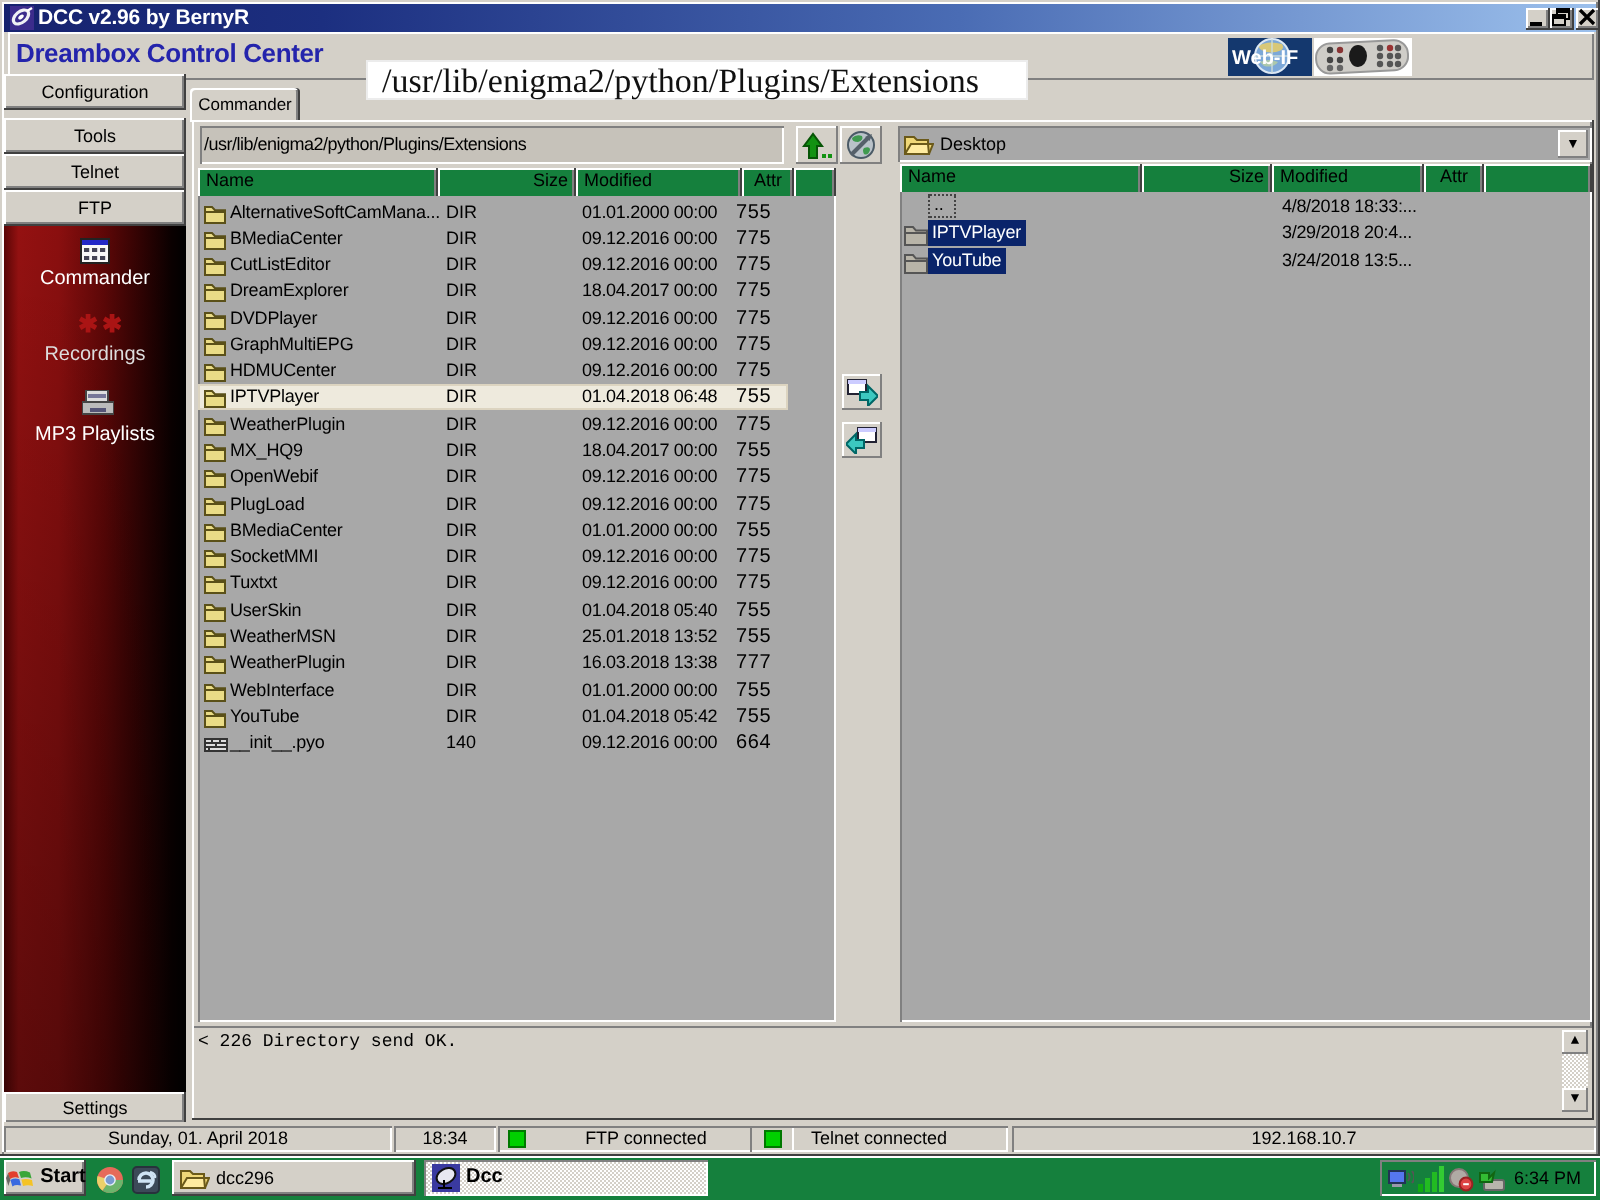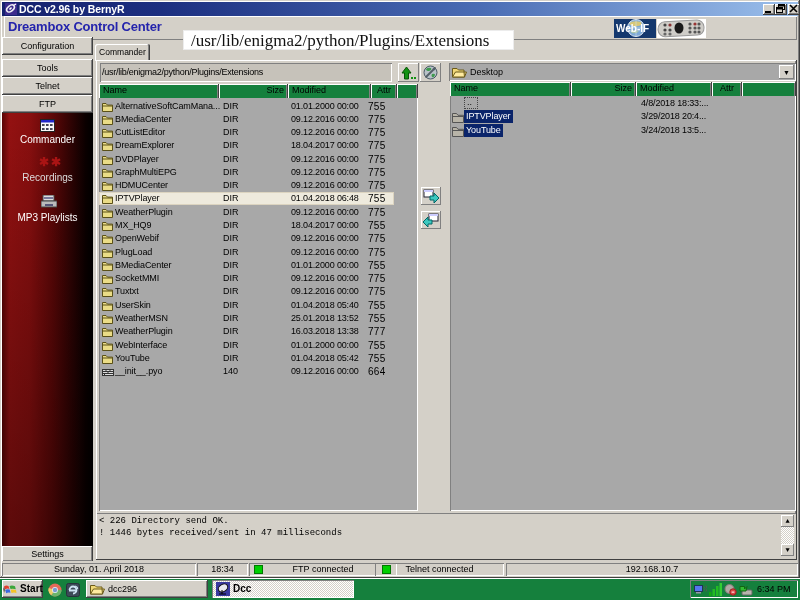--- a/index.html
+++ b/index.html
@@ -466,21 +466,20 @@
             <path d="M0.5 10.5 V1.5 h4 l1.5 1.8 H11.5 V10.5 Z" fill="#b8b4a8" stroke="#555"></path>
             <path d="M0.5 4.5 H11.5" stroke="#555" fill="none"></path>
           </svg>
           <div class="rname" style="left:14px;background:#0a246a;color:#fff;padding:0 2px;">YouTube</div>
           <div class="rdate" style="left:191px;">3/24/2018 13:5...</div>
         </div>
       </div>
 
     <div id="logbox" class="abs">
       <div class="abs" style="left:2px;top:3px;">&lt; 226 Directory send OK.</div>
-      <div class="abs" style="left:2px;top:15px;">! 1446 bytes received/sent in 47 milliseconds</div>
       <div class="abs" style="left:684px;top:2px;width:13px;height:41px;background-image:conic-gradient(#ffffff 25%, #d4d0c8 0 50%, #ffffff 0 75%, #d4d0c8 0);background-size:2px 2px;"></div>
       <div class="abs raised2 ctr" style="left:684px;top:2px;width:13px;height:12px;font-size:7px;">▲</div>
       <div class="abs raised2 ctr" style="left:684px;top:31px;width:13px;height:12px;font-size:7px;">▼</div>
     </div>
   </div>
 
   <div id="statusbar" class="abs">
     <div class="scell" style="left:0px;width:194px;">Sunday, 01. April 2018</div>
     <div class="scell" style="left:195px;width:51px;">18:34</div>
     <div class="scell" style="left:247px;width:148px;"><div class="grnsq" style="left:5px;"></div>FTP connected</div>

